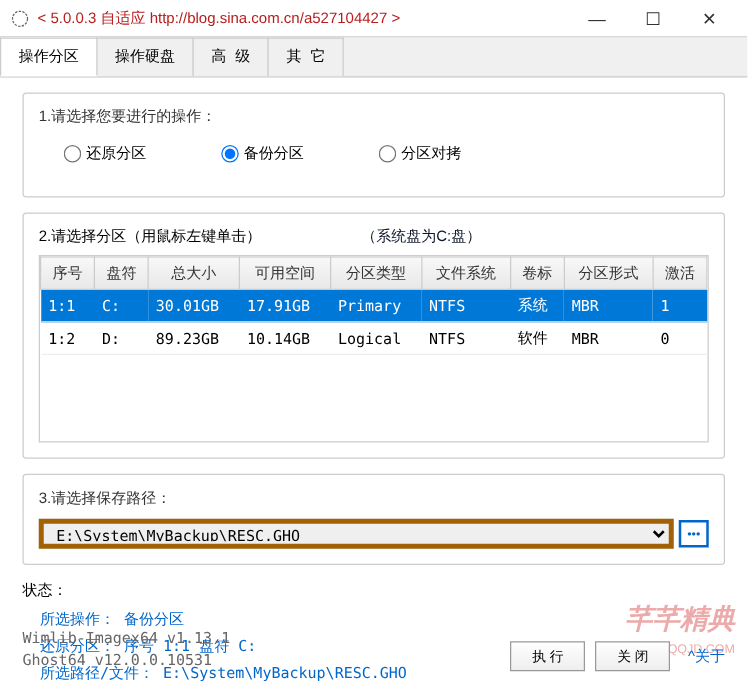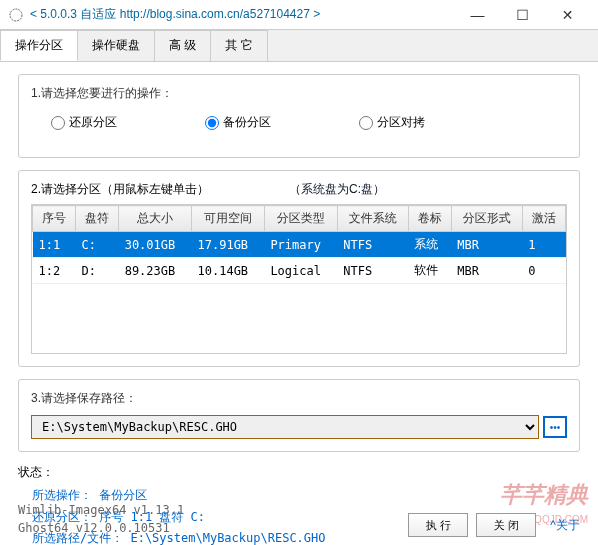--- a/index.html
+++ b/index.html
@@ -1,38 +1,38 @@
 <!DOCTYPE html>
 <html><head>
 <meta charset="utf-8">
 <style>
 * { box-sizing: border-box; margin: 0; padding: 0; }
 body { font-family: "Microsoft YaHei", SimSun, sans-serif; font-size: 12px; background: #fff; width: 598px; height: 545px; overflow: hidden; }
 .titlebar { height: 30px; background: #fff; border-bottom: 1px solid #ccc; display: flex; align-items: center; padding: 0 8px; }
 .titlebar .icon { width: 16px; height: 16px; margin-right: 6px; }
-.titlebar .title { flex: 1; color: #0369a1; font-size: 12px; }
+.titlebar .title { flex: 1; color: #b91c1c; font-size: 12px; }
 .titlebar .winbtns { display: flex; }
 .titlebar .winbtn { width: 45px; height: 28px; display: flex; align-items: center; justify-content: center; color: #333; font-size: 14px; }
 .tabs { display: flex; border-bottom: 1px solid #ccc; background: #f0f0f0; }
-.tab { padding: 6px 14px; border: 1px solid #ccc; border-bottom: none; margin-right: -1px; background: #f0f0f0; cursor: pointer; }
+.tab { padding: 6px 14px; border: 1px solid #ccc; border-bottom: none; margin-right: -1px; background: #f0f0f0; cursor: pointer; font-family: Liberation Mono, monospace; }
 .tab.active { background: #fff; border-bottom: 1px solid #fff; position: relative; z-index: 1; }
 .content { padding: 12px 18px; }
 .section-label { margin-bottom: 8px; color: #333; }
-.radio-row { display: flex; padding: 4px 20px 14px 20px; gap: 88px; }
+.radio-row { display: flex; padding: 4px 20px 14px 20px; gap: 60px; }
 .radio-row label { display: flex; align-items: center; gap: 4px; cursor: pointer; }
 .radio-row input[type=radio] { width: 14px; height: 14px; }
 .section2-head { display: flex; align-items: baseline; margin-bottom: 6px; }
 .sysdisk { color: #0f172a; margin-left: 80px; }
 .table-wrap { border: 1px solid #ccc; height: 150px; overflow: auto; }
 table { width: 100%; border-collapse: collapse; font-size: 12px; }
 th { background: linear-gradient(#f8f8f8,#e8e8e8); border: 1px solid #ccc; padding: 4px 6px; font-weight: normal; color: #333; text-align: center; }
 td { border-bottom: 1px solid #eee; padding: 4px 6px; text-align: left; font-family: SimSun, monospace; }
 tr.selected td { background: #0078d7; color: #fff; }
 .path-row { display: flex; align-items: center; gap: 4px; margin-top: 8px; }
-.path-row select { flex: 1; height: 24px; padding: 2px 6px; border: 1px solid #a16207; font-family: SimSun, monospace; font-size: 12px; }
+.path-row select { flex: 1; height: 24px; padding: 2px 6px; border: 4px solid #a16207; font-family: SimSun, monospace; font-size: 12px; }
 .browse-btn { width: 24px; height: 22px; border: 2px solid #0066cc; background: #fff; display: flex; align-items: center; justify-content: center; cursor: pointer; font-size: 10px; color: #0066cc; }
 .status-box { margin-top: 10px; }
 .status-lines { color: #0066cc; font-family: SimSun, monospace; line-height: 1.8; padding: 4px 14px; }
 .footer { position: absolute; bottom: 8px; left: 18px; right: 18px; display: flex; align-items: flex-end; }
 .version { color: #666; font-family: SimSun, monospace; line-height: 1.5; flex: 1; }
 .footer-btns { display: flex; align-items: center; gap: 8px; }
 .btn { min-width: 60px; height: 24px; border: 1px solid #999; background: linear-gradient(#fff,#eee); cursor: pointer; font-size: 11px; padding: 0 12px; }
 .about-link { color: #0066cc; cursor: pointer; margin-left: 6px; }
 .watermark { position: absolute; right: 10px; bottom: 35px; font-size: 22px; font-weight: bold; color: #d66; opacity: 0.55; font-style: italic; pointer-events: none; }
 .watermark2 { position: absolute; right: 10px; bottom: 20px; font-size: 10px; color: #d66; opacity: 0.55; pointer-events: none; }

